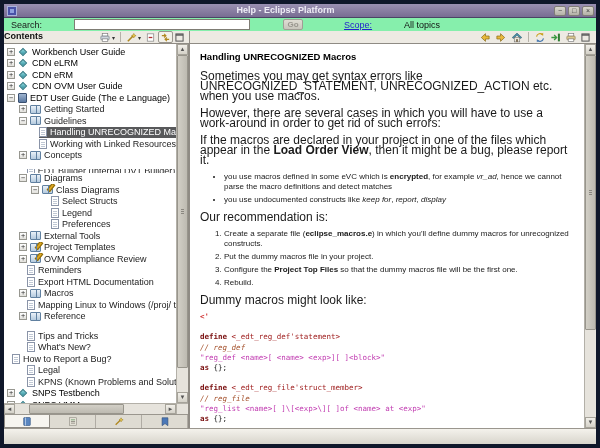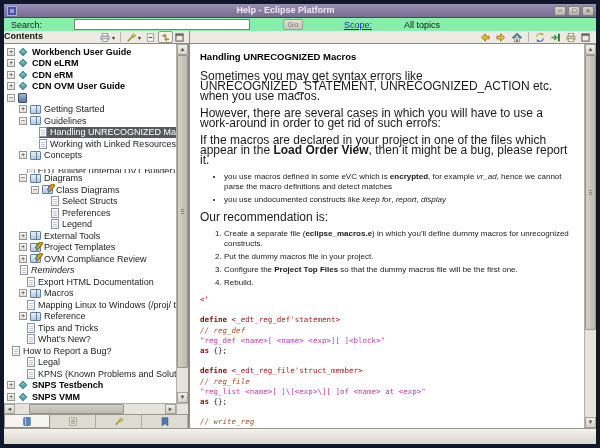--- a/index.html
+++ b/index.html
@@ -48,21 +48,21 @@
   .tree-wrap { flex:1; display:flex; min-height:0; }
   .tree { flex:1; overflow:hidden; padding-top:2px; background:#fff; }
   .tree-row { display:flex; align-items:center; height:11.5px; white-space:nowrap; }
   .exp { width:8px; height:8px; flex:none; border:1px solid #979790; background:linear-gradient(#fff,#e2e1dc);
          font:7px/6px "DejaVu Sans Mono", monospace; text-align:center; color:#333; margin-right:3px; }
   .exp-empty { width:5px; height:8px; flex:none; border:none; background:none; margin-right:3px; }
   .row-body { display:flex; align-items:center; flex:1; height:100%; min-width:0; overflow:hidden; }
   .row-body.selected { background:#58595b; }
   .row-body.selected .tree-label { color:#fff; }
   .tree-label { font-size:9px; color:#1c1c1c; padding-left:3px; overflow:hidden; white-space:nowrap; }
-  .tree-label.b { font-weight:bold; color:#000;text-align:center; }
+  .tree-label.b { font-weight:normal; color:#000;text-align:center; }
   .ti { flex:none; display:inline-block; }
   .ti-diamond { width:6px; height:6px; background:linear-gradient(135deg,#8fd8de,#2e8f9e); border:1px solid #20707c;
                 transform:rotate(45deg); margin:0 3px 0 2px; }
   .ti-guide { width:9px; height:10px; background:linear-gradient(#9fb4d0,#5a78a0); border:1px solid #3a5070; border-radius:1px; }
   .ti-book, .ti-bookpencil { width:11px; height:9px; background:linear-gradient(#eaf1f8,#b4cade); border:1px solid #6080a0;
              border-radius:1px; position:relative; }
   .ti-book::after, .ti-bookpencil::after { content:""; position:absolute; left:5px; top:0; bottom:0; width:1px; background:#6080a0; }
   .ti-bookpencil::before { content:""; position:absolute; right:-1px; top:-3px; width:2px; height:7px;
              background:#e0a820; border:1px solid #8a6a10; transform:rotate(38deg); }
   .ti-page { width:8px; height:10px; background:#fff; border:1px solid #8a94a8; position:relative; }
@@ -282,20 +282,21 @@
               <span class="exp">+</span>
               <span class="row-body">
                 <span class="ti ti-diamond"></span>
                 <span class="tree-label b">CDN OVM User Guide</span>
               </span>
             </div>
             <div class="tree-row" style="padding-left: 3px;">
               <span class="exp">−</span>
               <span class="row-body">
                 <span class="ti ti-guide"></span>
+                <span class="tree-label b">EDT User Guide (The e Language)</span>
               </span>
             </div>
             <div class="tree-row" style="padding-left: 15px;">
               <span class="exp">+</span>
               <span class="row-body">
                 <span class="ti ti-book"></span>
                 <span class="tree-label">Getting Started</span>
               </span>
             </div>
             <div class="tree-row" style="padding-left: 15px;">
@@ -351,28 +352,28 @@
               <span class="exp-empty"></span>
               <span class="row-body">
                 <span class="ti ti-page"></span>
                 <span class="tree-label">Select Structs</span>
               </span>
             </div>
             <div class="tree-row" style="padding-left: 39px;">
               <span class="exp-empty"></span>
               <span class="row-body">
                 <span class="ti ti-page"></span>
+                <span class="tree-label">Legend</span>
+              </span>
+            </div>
+            <div class="tree-row" style="padding-left: 39px;">
+              <span class="exp-empty"></span>
+              <span class="row-body">
+                <span class="ti ti-page"></span>
                 <span class="tree-label">Preferences</span>
-              </span>
-            </div>
-            <div class="tree-row" style="padding-left: 39px;">
-              <span class="exp-empty"></span>
-              <span class="row-body">
-                <span class="ti ti-page"></span>
-                <span class="tree-label">Legend</span>
               </span>
             </div>
             <div class="tree-row" style="padding-left: 15px;">
               <span class="exp">+</span>
               <span class="row-body">
                 <span class="ti ti-book"></span>
                 <span class="tree-label">External Tools</span>
               </span>
             </div>
             <div class="tree-row" style="padding-left: 15px;">
@@ -382,21 +383,21 @@
                 <span class="tree-label">Project Templates</span>
               </span>
             </div>
             <div class="tree-row" style="padding-left: 15px;">
               <span class="exp">+</span>
               <span class="row-body">
                 <span class="ti ti-bookpencil"></span>
                 <span class="tree-label">OVM Compliance Review</span>
               </span>
             </div>
-            <div class="tree-row" style="padding-left: 8px; font-style: italic;">
+            <div class="tree-row" style="padding-left: 15px;">
               <span class="exp-empty"></span>
               <span class="row-body">
                 <span class="ti ti-page"></span>
                 <span class="tree-label">Reminders</span>
               </span>
             </div>
             <div class="tree-row" style="padding-left: 15px;">
               <span class="exp-empty"></span>
               <span class="row-body">
                 <span class="ti ti-page"></span>
@@ -417,21 +418,21 @@
                 <span class="tree-label">Mapping Linux to Windows (/proj/ to</span>
               </span>
             </div>
             <div class="tree-row" style="padding-left: 15px;">
               <span class="exp">+</span>
               <span class="row-body">
                 <span class="ti ti-book"></span>
                 <span class="tree-label">Reference</span>
               </span>
             </div>
-            <div class="tree-row" style="padding-left: 15px;">
+            <div class="tree-row" style="padding-left: 15px; margin-top: 8px;">
               <span class="exp-empty"></span>
               <span class="row-body">
                 <span class="ti ti-page"></span>
                 <span class="tree-label">Tips and Tricks</span>
               </span>
             </div>
             <div class="tree-row" style="padding-left: 15px;">
               <span class="exp-empty"></span>
               <span class="row-body">
                 <span class="ti ti-page"></span>
@@ -548,20 +549,21 @@
             <li><span>you use macros defined in some eVC which is </span><span class="b">encrypted</span><span>, for example </span><span class="i">vr_ad</span><span>, hence we cannot parse the macro definitions and detect matches</span></li>
             <li><span>you use undocumented constructs like </span><span class="i">keep for</span><span>, </span><span class="i">report</span><span>, </span><span class="i">display</span></li>
           </ul>
           <div class="para"><span>Our recommendation is:</span></div>
           <ol class="nums">
             <li><span>Create a separate file (</span><span class="b">eclipse_macros.e</span><span>) in which you'll define dummy macros for unrecognized constructs.</span></li>
             <li><span>Put the dummy macros file in your project.</span></li>
             <li><span>Configure the </span><span class="b">Project Top Files</span><span> so that the dummy macros file will be the first one.</span></li>
             <li><span>Rebuild.</span></li>
           </ol>
+          <div class="para"><span>Dummy macros might look like:</span></div>
           <div class="codeblock">
             <div class="cline"><span class="sym">&lt;'</span></div>
             <div class="cline">&nbsp;</div>
             <div class="cline"><span class="kw">define</span><span class="mac"> &lt;_edt_reg_def'statement&gt;</span></div>
             <div class="cline"><span class="com">// reg_def</span></div>
             <div class="cline"><span class="str">"reg_def &lt;name&gt;[ &lt;name&gt; &lt;exp&gt;][ ]&lt;block&gt;"</span></div>
             <div class="cline"><span class="kw">as</span><span class="pl"> {};</span></div>
             <div class="cline">&nbsp;</div>
             <div class="cline"><span class="kw">define</span><span class="mac"> &lt;_edt_reg_file'struct_member&gt;</span></div>
             <div class="cline"><span class="com">// reg_file</span></div>

